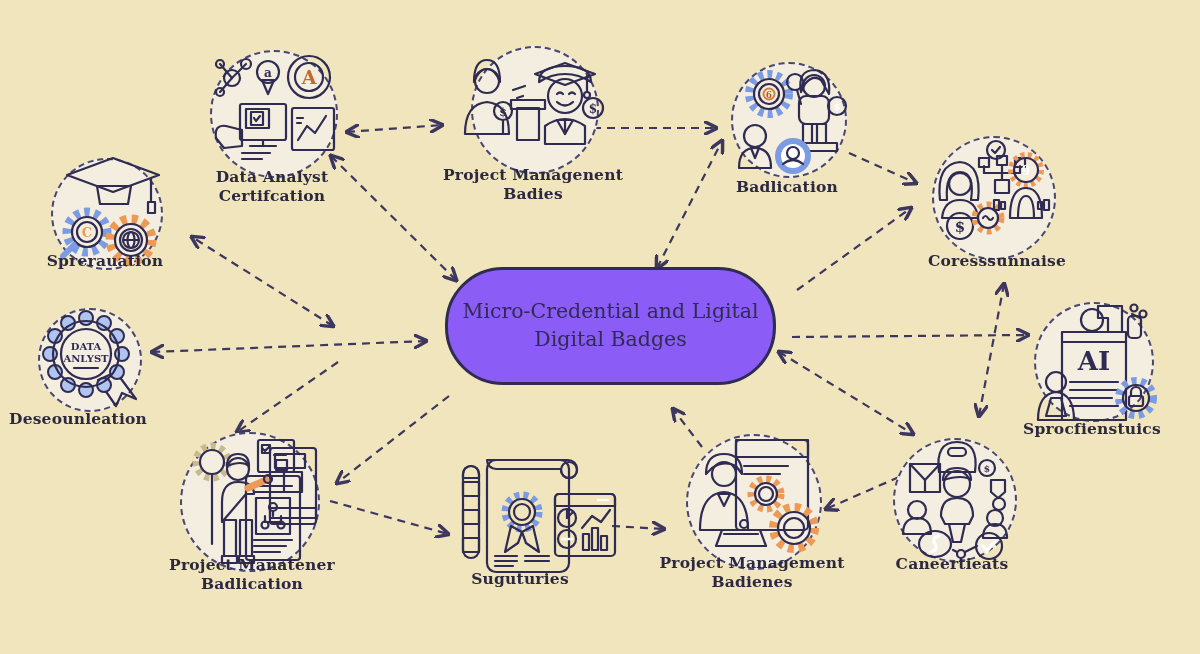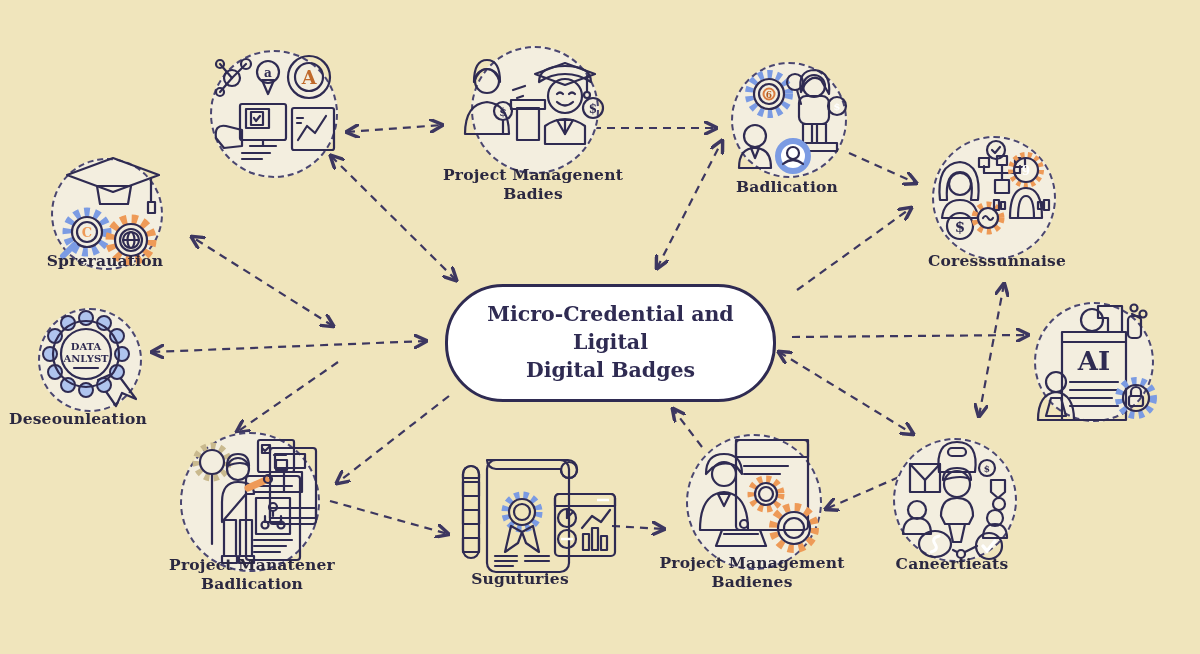--- a/index.html
+++ b/index.html
@@ -4,23 +4,23 @@
 <style>
   html,body{margin:0;padding:0}
   #stage{position:relative;width:1200px;height:654px;background:#F0E5BC;overflow:hidden;
          font-family:"DejaVu Serif","Liberation Serif",serif;}
   #arrows{position:absolute;inset:0;z-index:1;pointer-events:none}
   .node{position:absolute;z-index:2}
   .bubble{position:absolute;border:2.5px dashed #4A4670;border-radius:50%;background:#F3EEDF;}
   .bubble svg{position:absolute;overflow:visible}
   .node-label{position:absolute;z-index:3;text-align:center;font-weight:bold;color:#2B2840;
               font-size:15.5px;line-height:1.22;white-space:pre-line;letter-spacing:.2px}
-  .central{position:absolute;left:445px;top:284px;width:325px;height:112px;background:#ffffff;
+  .central{position:absolute;left:445px;top:267px;width:325px;height:112px;background:#8b5cf6;
            border:3.5px solid #2F2B52;border-radius:58px;z-index:4;display:flex;align-items:center;
-           justify-content:center;text-align:center;font-weight:bold;color:#2F2B52;font-size:20.5px;
+           justify-content:center;text-align:center;font-weight:normal;color:#2F2B52;font-size:20.5px;
            line-height:1.35;white-space:pre-line}
   svg .ln{stroke:#2F2B52;stroke-width:2.2;fill:none;stroke-linecap:round;stroke-linejoin:round}
 </style>
 </head>
 <body>
 
 <div id="stage">
 
   <svg id="arrows" width="1200" height="654" viewBox="0 0 1200 654">
     <defs>
@@ -97,20 +97,22 @@
         <line class="ln" x1="51" y1="88" x2="51" y2="94"></line>
           <line class="ln" x1="38" y1="94" x2="64" y2="94"></line>
         <line class="ln" x1="30" y1="101" x2="58" y2="101"></line>
           <line class="ln" x1="30" y1="107" x2="50" y2="107"></line>
         <rect class="ln" x="80" y="56" width="42" height="42" rx="2" fill="#fff"></rect>
         <polyline class="ln" points="86,88 95,74 103,81 114,64"></polyline>
         <line class="ln" x1="85" y1="66" x2="91" y2="66"></line>
           <line class="ln" x1="85" y1="71" x2="89" y2="71"></line>
       </svg>
     </div>
+    <div class="node-label" style="left:-18px;top:118px;width:160px">Data Analyst
+Certifcation</div>
   </div>
 
   <div class="node" style="left:471px;top:46px;width:220px;height:160px">
     <div class="bubble" style="left:0;top:0;width:124px;height:124px">
       <svg width="124" height="124" viewBox="0 0 124 124">
         <line class="ln" x1="40" y1="42" x2="52" y2="38"></line>
           <line class="ln" x1="44" y1="50" x2="50" y2="48"></line>
         <path class="ln" d="M1,34 Q1,12 14,12 Q27,12 27,34 Q22,21 14,21 Q6,21 1,34 Z" fill="#7B9BE3"></path>
         <circle class="ln" cx="14" cy="33" r="12" fill="#fff"></circle>
         <path class="ln" d="M-8,86 Q-8,56 14,54 Q36,56 36,86 Z" fill="#7B9BE3"></path>
@@ -220,20 +222,21 @@
           <line class="ln" x1="34" y1="102" x2="82" y2="102"></line>
         <circle cx="100" cy="94" r="17" fill="none" stroke="#7B9BE3" stroke-width="8" stroke-dasharray="5 4.4"></circle>
         <circle class="ln" cx="100" cy="94" r="13" fill="#7B9BE3"></circle>
         <path class="ln" d="M95,92 v-4 a5,5 0 0 1 10,0 v4" fill="none"></path>
         <rect class="ln" x="93" y="92" width="14" height="10" rx="2" fill="#F6C98F"></rect>
         <circle class="ln" cx="20" cy="78" r="10" fill="#fff"></circle>
         <path class="ln" d="M2,116 Q2,90 20,88 Q38,90 38,116 Z" fill="#EE9A57"></path>
         <polygon class="ln" points="15,94 25,94 30,112 10,112" fill="#fff"></polygon>
       </svg>
     </div>
+    <div class="node-label" style="left:-27px;top:118px;width:170px">Sprocfienstuics</div>
   </div>
 
   <div class="node" style="left:180px;top:432px;width:200px;height:170px">
     <div class="bubble" style="left:0;top:0;width:136px;height:136px">
       <svg width="136" height="136" viewBox="0 0 136 136">
         <circle cx="30" cy="28" r="16" fill="none" stroke="#C9B98E" stroke-width="7" stroke-dasharray="5 4.2"></circle>
         <circle class="ln" cx="30" cy="28" r="12" fill="#F3EEDF"></circle>
         <line class="ln" x1="30" y1="40" x2="30" y2="110"></line>
         <rect class="ln" x="88" y="14" width="46" height="76" rx="3" fill="#8FA8E4"></rect>
         <rect class="ln" x="93" y="20" width="30" height="14" fill="#AFC4EE"></rect>

